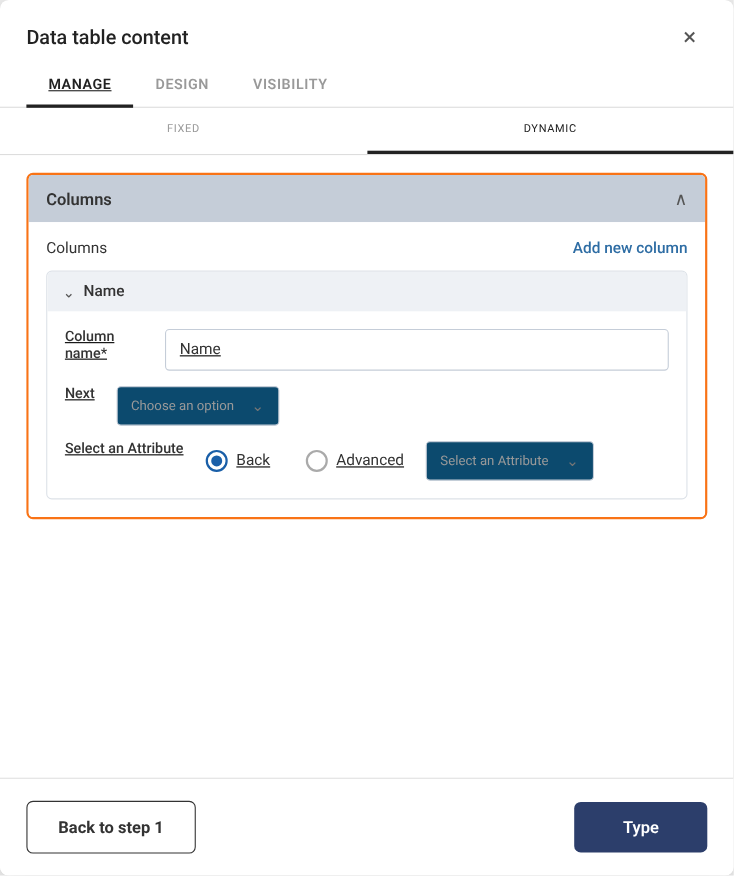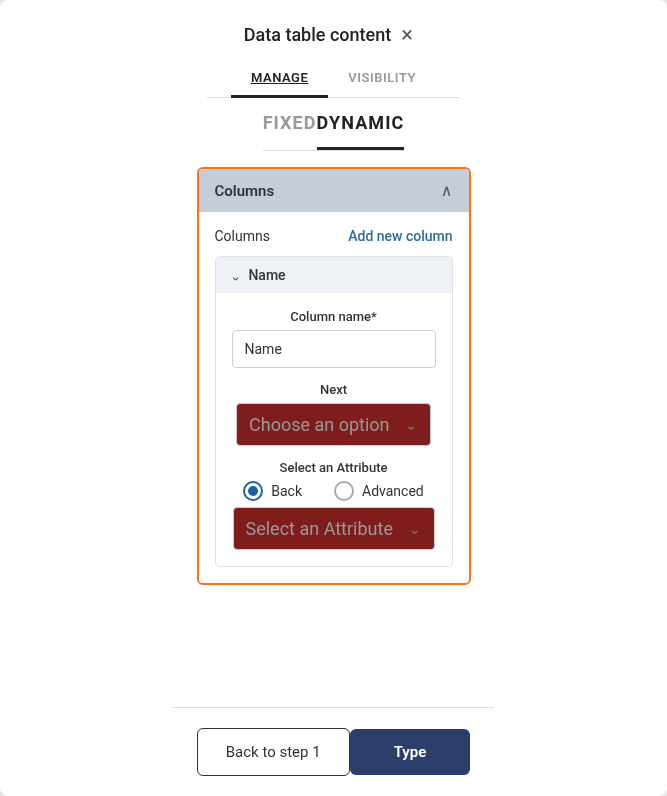--- a/index.html
+++ b/index.html
@@ -1,20 +1,19 @@
 <!DOCTYPE html>
 <html><head>
   <meta charset="utf-8">
   <style>
     * {
       box-sizing: border-box;
       margin: 0;
       padding: 0;
       font-family: -apple-system, BlinkMacSystemFont, 'Segoe UI', Roboto, sans-serif;
-      align-items: center;
     }
 
     body {
       background: #f0f0f0;
       display: flex;
       justify-content: center;
       align-items: center;
       min-height: 100vh;
     }
 
@@ -84,22 +83,22 @@
 
     .sub-tabs {
       display: flex;
       border-bottom: 1px solid #ddd;
     }
 
     .sub-tab {
       flex: 1;
       text-align: center;
       padding: 14px 0;
-      font-size: 18px;
-      font-weight: 700;
+      font-size: 10px;
+      font-weight: 400;
       color: #999;
       letter-spacing: 0.06em;
       cursor: pointer;
       text-transform: uppercase;
       border-bottom: 3px solid transparent;
     }
 
     .sub-tab.active {
       color: #222;
       border-bottom: 3px solid #222;
@@ -190,22 +189,23 @@
 
     .column-item-body {
       padding: 16px;
       display: flex;
       flex-direction: column;
       gap: 14px;
     }
 
     .form-group {
       display: flex;
-      flex-direction: column;
-      gap: 6px;
+      flex-direction: row;
+      gap: 20px;
+      text-decoration: underline;
     }
 
     .form-label {
       font-size: 13px;
       font-weight: 500;
       color: #333;
     }
 
     .form-input {
       border: 1px solid #c5cdd8;
@@ -219,25 +219,25 @@
 
     .select-wrapper {
       position: relative;
     }
 
     .select-wrapper select {
       width: 100%;
       border: 1px solid #c5cdd8;
       border-radius: 4px;
       padding: 10px 40px 10px 12px;
-      font-size: 18px;
+      font-size: 12px;
       color: #999;
       outline: none;
       appearance: none;
-      background: #7f1d1d;
+      background: #0c4a6e;
       cursor: pointer;
     }
 
     .select-chevron {
       position: absolute;
       right: 14px;
       top: 50%;
       transform: translateY(-50%);
       pointer-events: none;
       color: #777;
@@ -295,21 +295,21 @@
       background: #fff;
     }
 
     .btn-back {
       border: 1.5px solid #333;
       background: #fff;
       color: #333;
       border-radius: 6px;
       padding: 14px 28px;
       font-size: 15px;
-      font-weight: 400;
+      font-weight: 700;
       cursor: pointer;
     }
 
     .btn-next {
       background: #2c3e6b;
       color: #fff;
       border: none;
       border-radius: 6px;
       padding: 14px 44px;
       font-size: 15px;
@@ -336,20 +336,21 @@
 
   <div class="modal-header">
     <span class="modal-title">Data table content</span>
     <button class="close-btn">
       <span>×</span>
     </button>
   </div>
 
   <div class="nav-tabs">
     <div class="nav-tab active">MANAGE</div>
+    <div class="nav-tab">DESIGN</div>
     <div class="nav-tab">VISIBILITY</div>
   </div>
 
   <div class="sub-tabs">
     <div class="sub-tab">FIXED</div>
     <div class="sub-tab active">DYNAMIC</div>
   </div>
 
   <div class="content-area">
 

